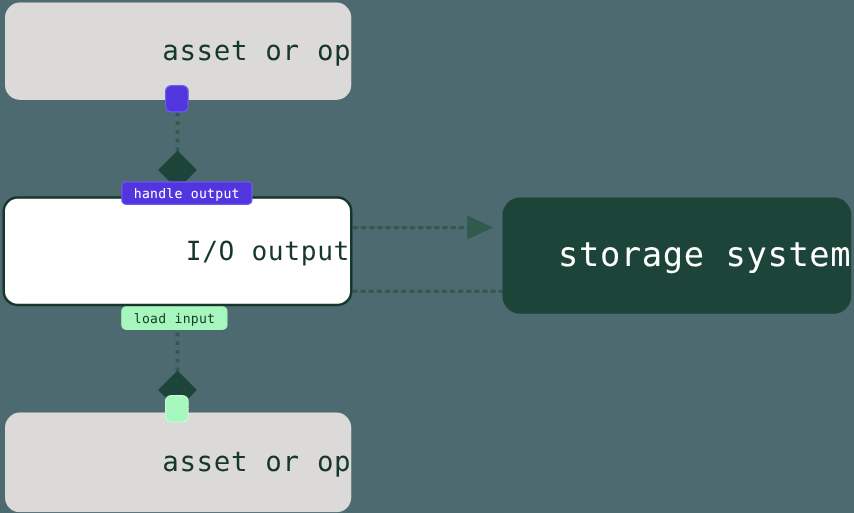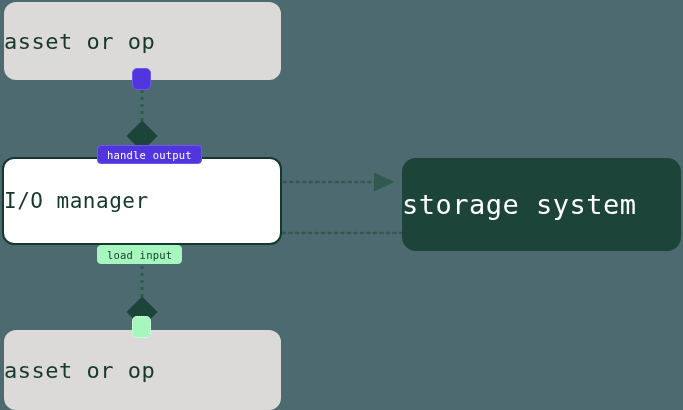--- a/index.html
+++ b/index.html
@@ -14,21 +14,21 @@
     height: 410px;
     background: #4d6a70;
     overflow: hidden;
     font-family: "DejaVu Sans Mono", "Liberation Mono", monospace;
   }
   .node {
     position: absolute;
     box-sizing: border-box;
     display: flex;
     align-items: center;
-    justify-content: flex-start;
+    justify-content: flex-end;
     border-radius: 12px;
   }
   .node-asset {
     background: #dcdad8;
     color: #16372c;
     font-size: 22px;
     letter-spacing: 0.5px;
   }
   #node-asset-top {
     left: 4px;
@@ -144,21 +144,21 @@
     <path d="M402,233 L150,233 Q142,233 142,240 L142,246" stroke="#2f5a4d" stroke-width="2.6" fill="none" stroke-dasharray="2 4.5" stroke-linecap="round" marker-end="url(#mk-arrow-down)"></path>
 
     <path d="M142,266 L142,312" stroke="#2f5a4d" stroke-width="3" fill="none" stroke-dasharray="3 4" stroke-linecap="butt" marker-end="url(#mk-diamond)"></path>
   </svg>
 
   <div class="node node-asset" id="node-asset-top">
     <span>asset or op</span>
   </div>
 
   <div class="node" id="node-io-manager">
-    <span>I/O manager</span>
+    <span>I/O output</span>
   </div>
 
   <div class="node" id="node-storage">
     <span>storage system</span>
   </div>
 
   <div class="node node-asset" id="node-asset-bottom">
     <span>asset or op</span>
   </div>
 

